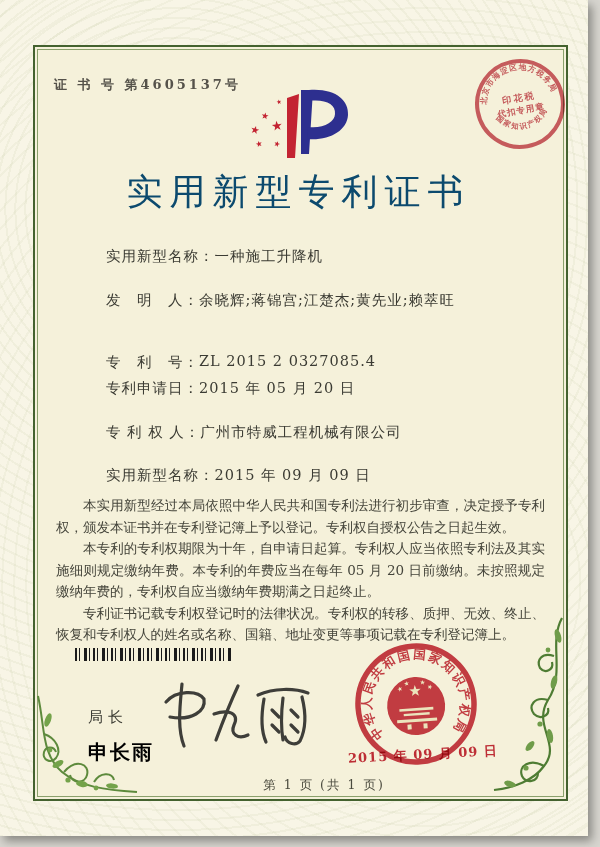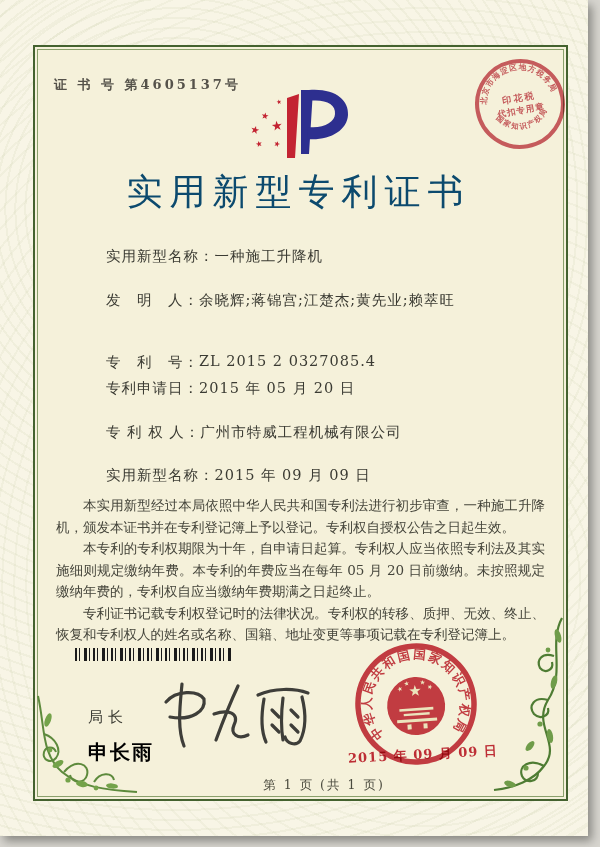--- a/index.html
+++ b/index.html
@@ -128,21 +128,21 @@
     <span class="lbl">专利申请日：</span><span>2015 年 05 月 20 日</span>
   </div>
   <div class="field f4">
     <span class="lbl">专 利 权 人：</span><span>广州市特威工程机械有限公司</span>
   </div>
   <div class="field f5">
     <span class="lbl">实用新型名称：</span><span>2015 年 09 月 09 日</span>
   </div>
 
   <div class="body-text">
-    <p>本实用新型经过本局依照中华人民共和国专利法进行初步审查，一种施工升降机，颁发本证书并在专利登记簿上予以登记。专利权自授权公告之日起生效。</p>
+    <p>本实用新型经过本局依照中华人民共和国专利法进行初步审查，决定授予专利权，颁发本证书并在专利登记簿上予以登记。专利权自授权公告之日起生效。</p>
     <p>本专利的专利权期限为十年，自申请日起算。专利权人应当依照专利法及其实施细则规定缴纳年费。本专利的年费应当在每年 05 月 20 日前缴纳。未按照规定缴纳年费的，专利权自应当缴纳年费期满之日起终止。</p>
     <p>专利证书记载专利权登记时的法律状况。专利权的转移、质押、无效、终止、恢复和专利权人的姓名或名称、国籍、地址变更等事项记载在专利登记簿上。</p>
   </div>
 
   <div class="barcode"></div>
 
   <div class="signer-title">局长</div>
   <div class="signer-name">申长雨</div>
 
   <svg class="signature" viewBox="0 0 158 78" fill="none" stroke="#2b2b28" stroke-width="3.2" stroke-linecap="round" opacity="0.9">

